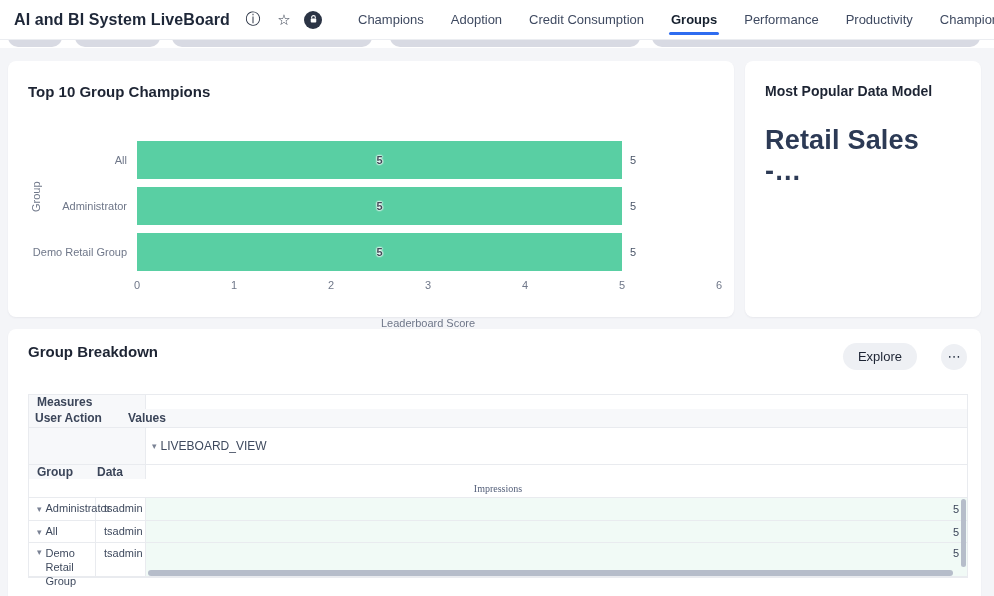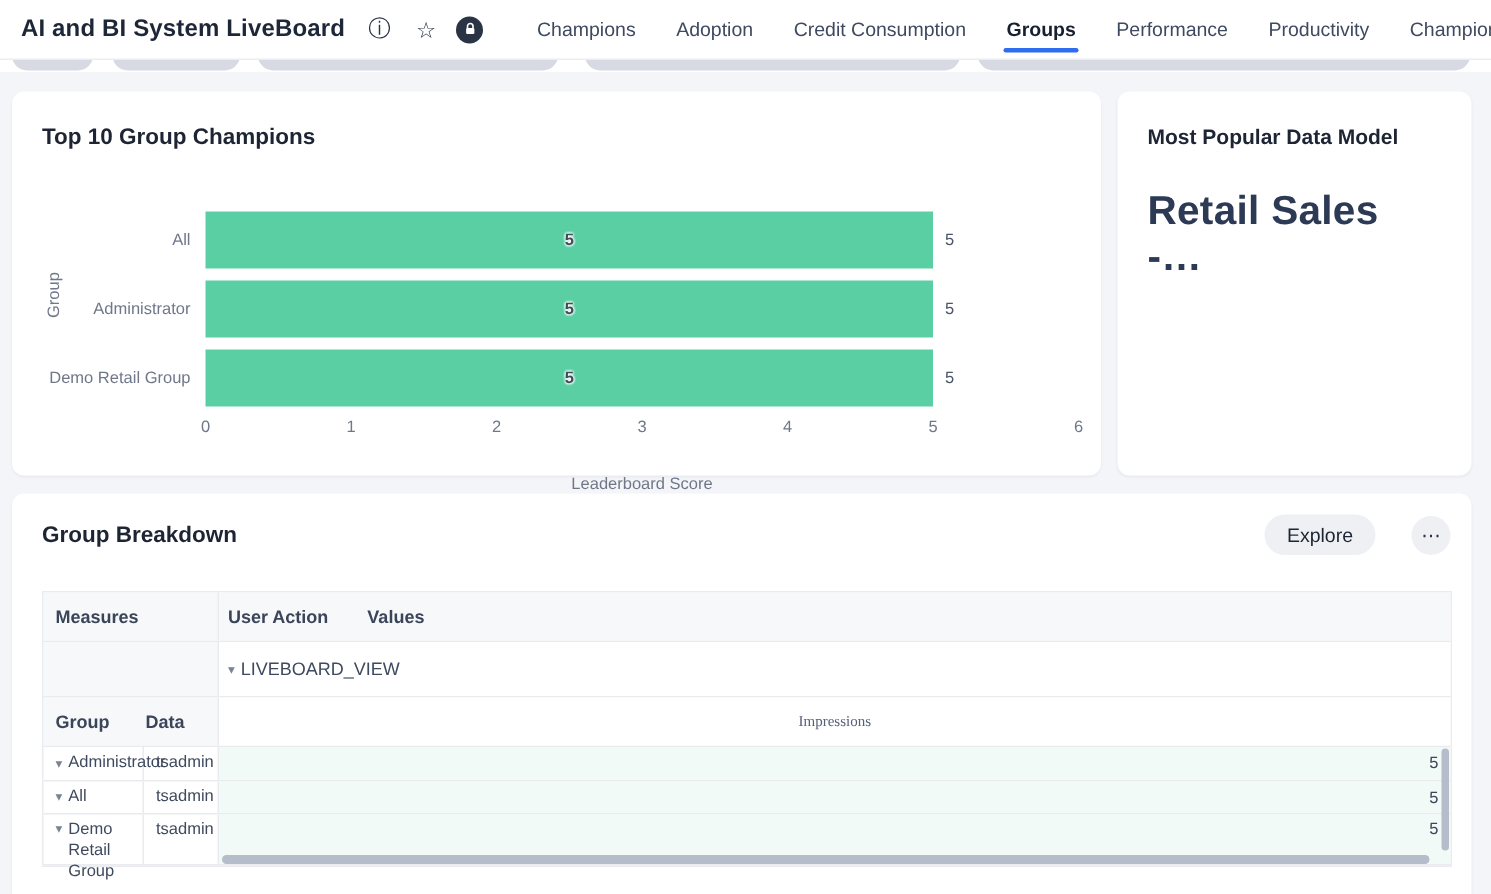--- a/index.html
+++ b/index.html
@@ -61,41 +61,41 @@
   .x-tick:nth-child(7){left:100%}
   .x-label-row { margin-left:129px; margin-top:24px; display:flex; align-items:center;
     justify-content:center; gap:6px; font-size:11px; color:#6f7789;flex-direction:column; }
   .sort-circle { width:16px; height:16px; border-radius:50%; background:#e9ebf0;
     display:flex; align-items:center; justify-content:center; font-size:10px; color:#555e6e; cursor:pointer; }
   .y-label { position:absolute; left:28px; top:145px; transform:rotate(-90deg);
     transform-origin:left center; font-size:11px; color:#6f7789; white-space:nowrap; }
 
   
   .breakdown-card { margin-top:12px; width:973px; height:280px; position:relative; }
-  .bd-header { display:flex; align-items:center; justify-content:space-between;
+  .bd-header { display:flex; align-items:flex-start; justify-content:space-between;
     padding:14px 14px 0 20px; }
   .bd-actions { display:flex; align-items:center; gap:24px; }
   .explore-btn { background:#eef0f4; border:none; border-radius:14px; padding:6px 15px;
     font-size:13px; color:#1d2433; cursor:pointer; font-family:inherit; }
   .more-btn-sm { width:26px; height:26px; border-radius:50%; background:#eef0f4;
     display:flex; align-items:center; justify-content:center; font-size:13px;
     color:#2b3445; cursor:pointer; }
 
   .tbl { position:relative; margin:24px 0 0 20px; width:940px;
     border:1px solid #e9ebef; border-bottom:1px solid #e9ebef; font-size:12px; }
   .t-row { display:flex; border-bottom:1px solid #e9ebef; }
   .t-row:last-child { border-bottom:none; }
   .cell { display:flex; align-items:center; padding:0 8px; }
   .c-left { width:117px; border-right:1px solid #e9ebef; flex:none; }
   .c-grp { width:67px; border-right:1px solid #e9ebef; flex:none; }
   .c-usr { width:50px; border-right:1px solid #e9ebef; flex:none; }
   .c-val { flex:1; justify-content:flex-end; background:#f1faf6; color:#3b4559; font-size:11px; }
   .hdr-bg { background:#f7f8fa; }
   .hdr-txt { font-weight:700; font-size:12px; color:#3b4559; }
-  .r-h33 { height:33px; }
+  .r-h33 { height:33px;flex-direction:column; }
   .r-h37 { height:37px; }
   .r-h23 { height:23px; }
   .r-h22 { height:22px; }
   .r-h34 { height:34px; }
   .r-h34 .cell { align-items:flex-start; padding-top:4px; }
   .no-bb { border-bottom:none; }
   .caret { color:#7a8294; font-size:9px; margin-right:4px; cursor:pointer; }
   .data-txt { font-size:11px; color:#3f4a5e; line-height:1.25; }
   .measure-grp { font-size:12px; color:#3f4a5e; }
   .impressions-cell { flex:1; justify-content:center; color:#55607a; font-size:10px; background:#fff;font-family:Liberation Serif, serif; }

